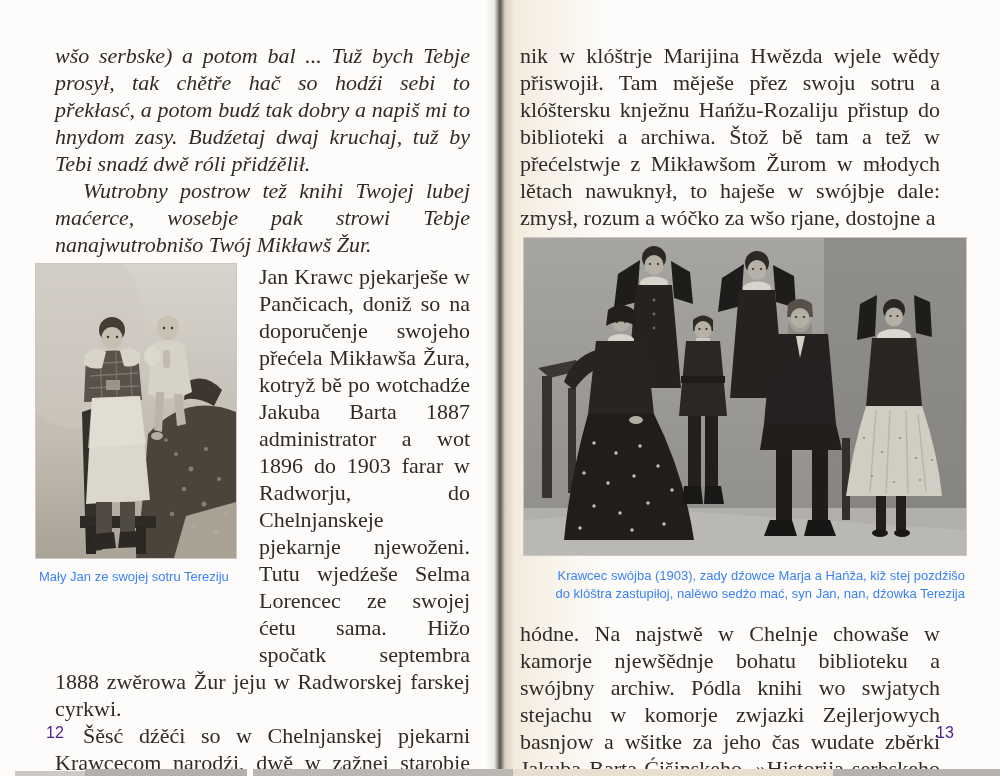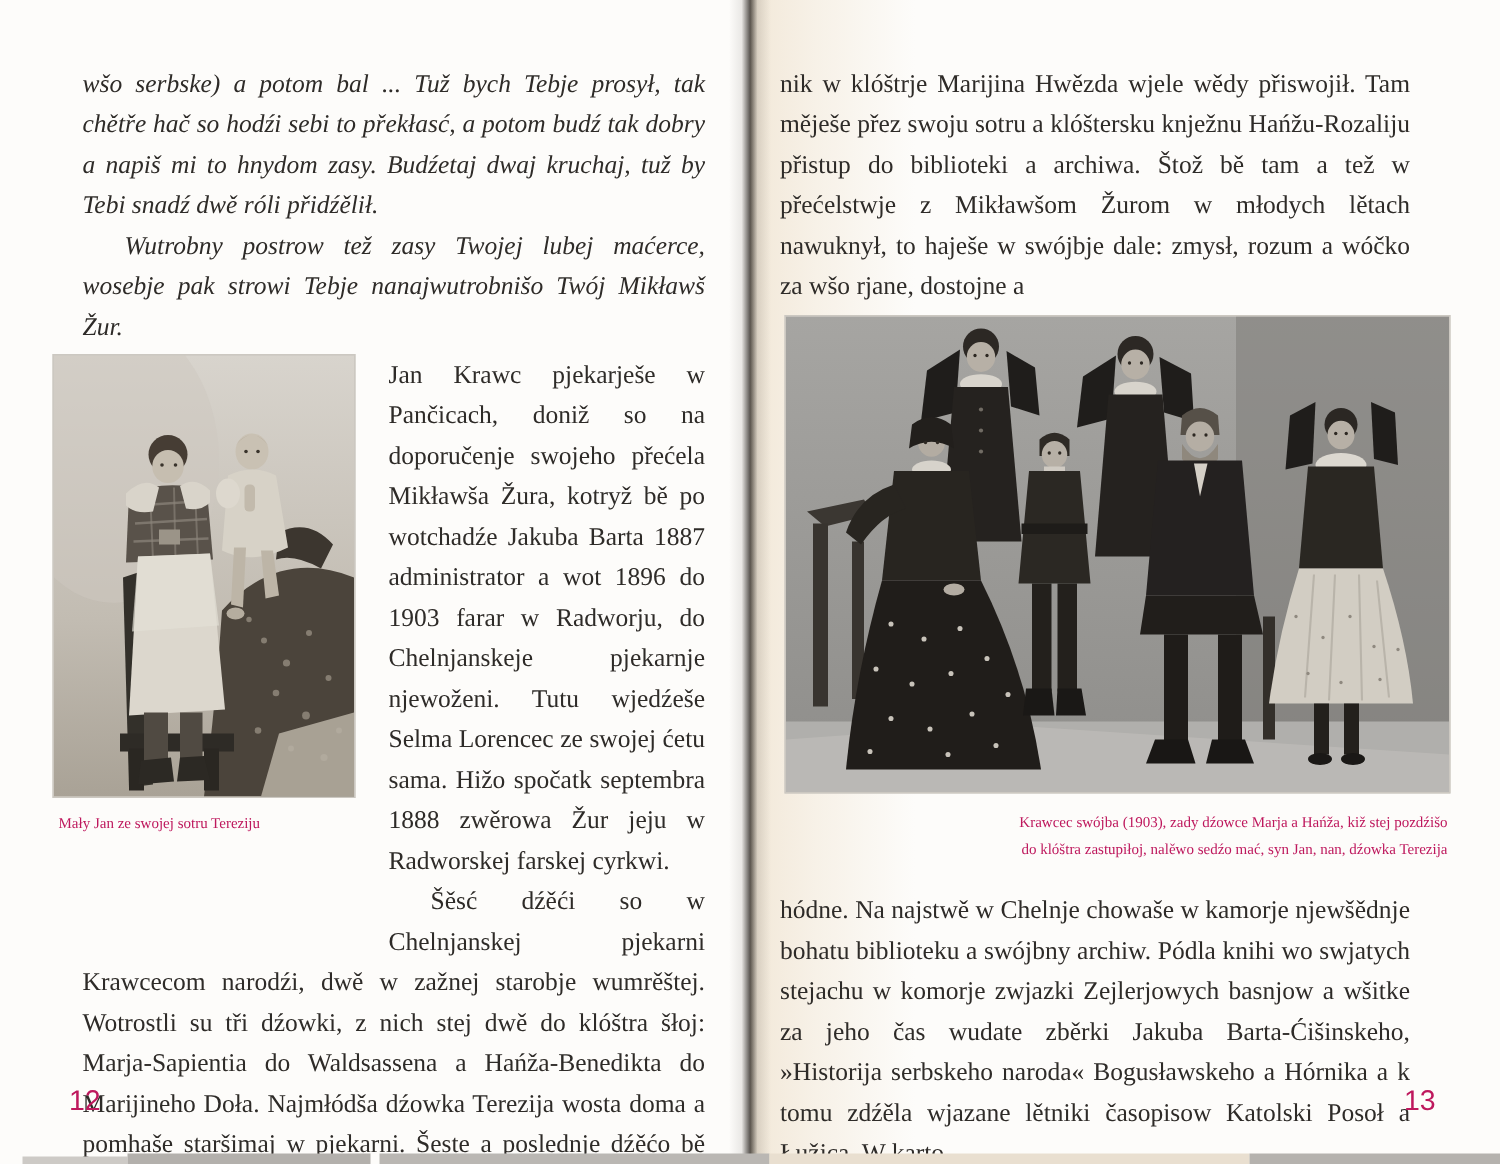--- a/index.html
+++ b/index.html
@@ -13,51 +13,51 @@
   
   .cream-band{position:absolute;left:500px;top:0;width:110px;height:776px;
     background:linear-gradient(to right,#f2e8d8 0,rgba(242,232,216,0.55) 40%,rgba(242,232,216,0) 100%);}
   .gutter{position:absolute;left:486px;top:0;width:28px;height:776px;
     background:linear-gradient(to right,rgba(0,0,0,0) 0,rgba(60,55,48,0.10) 30%,rgba(45,40,35,0.78) 50%,rgba(60,55,48,0.14) 68%,rgba(0,0,0,0) 100%);}
   .edge-strip{position:absolute;bottom:0;height:7px;}
   
   .page{position:absolute;top:42px;}
   .page-left{left:55px;width:415px;}
   .page-right{left:520px;width:420px;}
-  p{margin:0;text-align:justify;font-size:17px;line-height:27px;}
+  p{margin:0;text-align:justify;font-size:22px;line-height:27px;}
   .indent{text-indent:28px;}
   .letter p{font-style:italic;}
   .body-text{margin-top:5px;}
   
   .photo-float{float:left;width:212px;height:400px;margin:0 12px 0 -20px;}
   .photo-frame{border:1px solid #ccc8c1;background:#cfcbc4;line-height:0;}
   .photo-frame.left{width:200px;height:294px;}
   .photo-frame.right{width:442px;height:317px;margin-left:3px;}
-  .caption{font-family:Liberation Serif, serif;
-    font-size:10px;line-height:17.5px;color:#be185d;}
+  .caption{font-family:Liberation Sans, sans-serif;
+    font-size:13px;line-height:17.5px;color:#3b82f6;}
   .caption.left-cap{margin-top:9px;margin-left:4px;}
   .caption.right-cap{margin-top:11px;text-align:right;width:442px;margin-left:3px;}
   .para-top{margin-top:18px;}
   .figure{margin-top:6px;}
   .pagenum{position:absolute;font-family:"Liberation Sans","DejaVu Sans",sans-serif;
-    font-size:19px;color:#be185d;}
+    font-size:16px;color:#4c1d95;}
   .pagenum.pn-left{left:46px;top:724px;}
   .pagenum.pn-right{left:936px;top:724px;}
 </style>
 </head>
 <body>
 
 <div class="spread">
 
   <div class="cream-band"></div>
 
   <div class="page page-left">
     <div class="letter">
       <p>wšo serbske) a potom bal ... Tuž bych Tebje prosył, tak chětře hač so hodźi sebi to překłasć, a potom budź tak dobry a napiš mi to hnydom zasy. Budźetaj dwaj kruchaj, tuž by Tebi snadź dwě róli přidźělił.</p>
-      <p class="indent">Wutrobny postrow tež zasy Twojej lubej maćerce, wosebje pak strowi Tebje nanajwutrobnišo Twój Mikławš Žur.</p>
+      <p class="indent">Wutrobny postrow tež knihi Twojej lubej maćerce, wosebje pak strowi Tebje nanajwutrobnišo Twój Mikławš Žur.</p>
     </div>
 
     <div class="body-text">
       <div class="photo-float">
         <div class="photo-frame left">
           <svg viewBox="0 0 200 294" width="200" height="294">
             <defs>
               <linearGradient id="lpbg" x1="0" y1="0" x2="0" y2="1">
                 <stop offset="0" stop-color="#d8d4cd"></stop>
                 <stop offset="0.6" stop-color="#c2bcb2"></stop>

